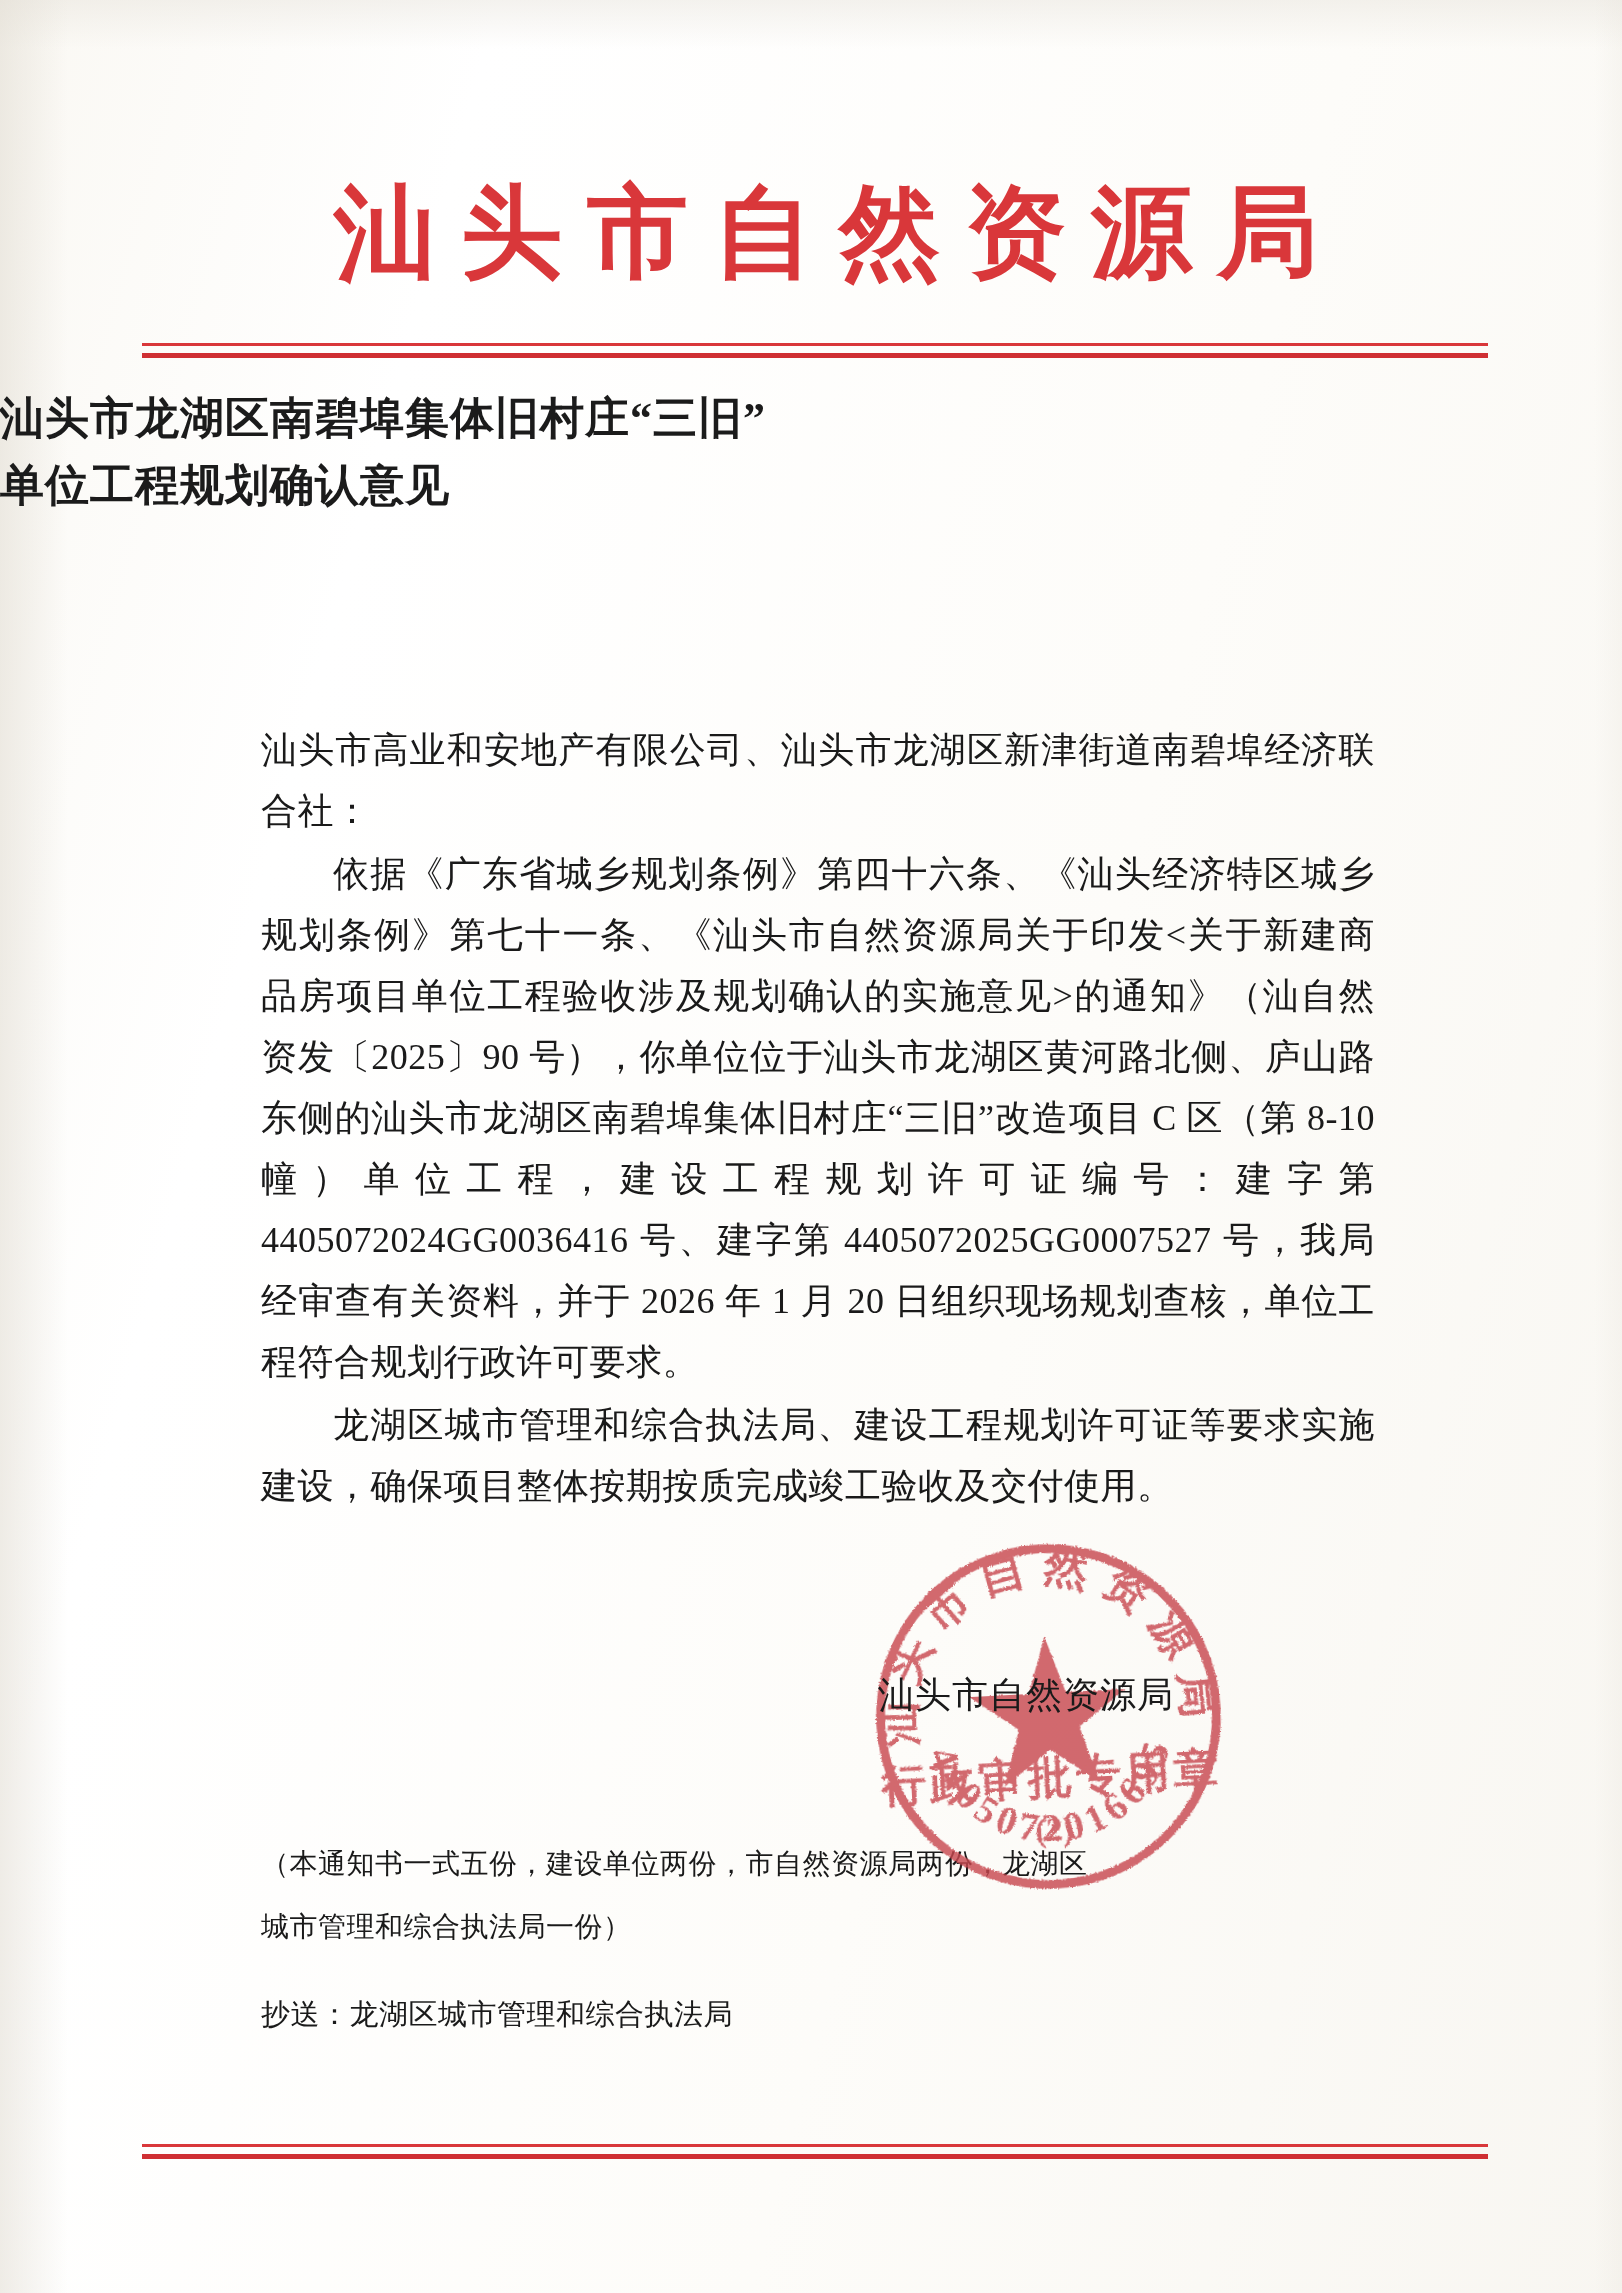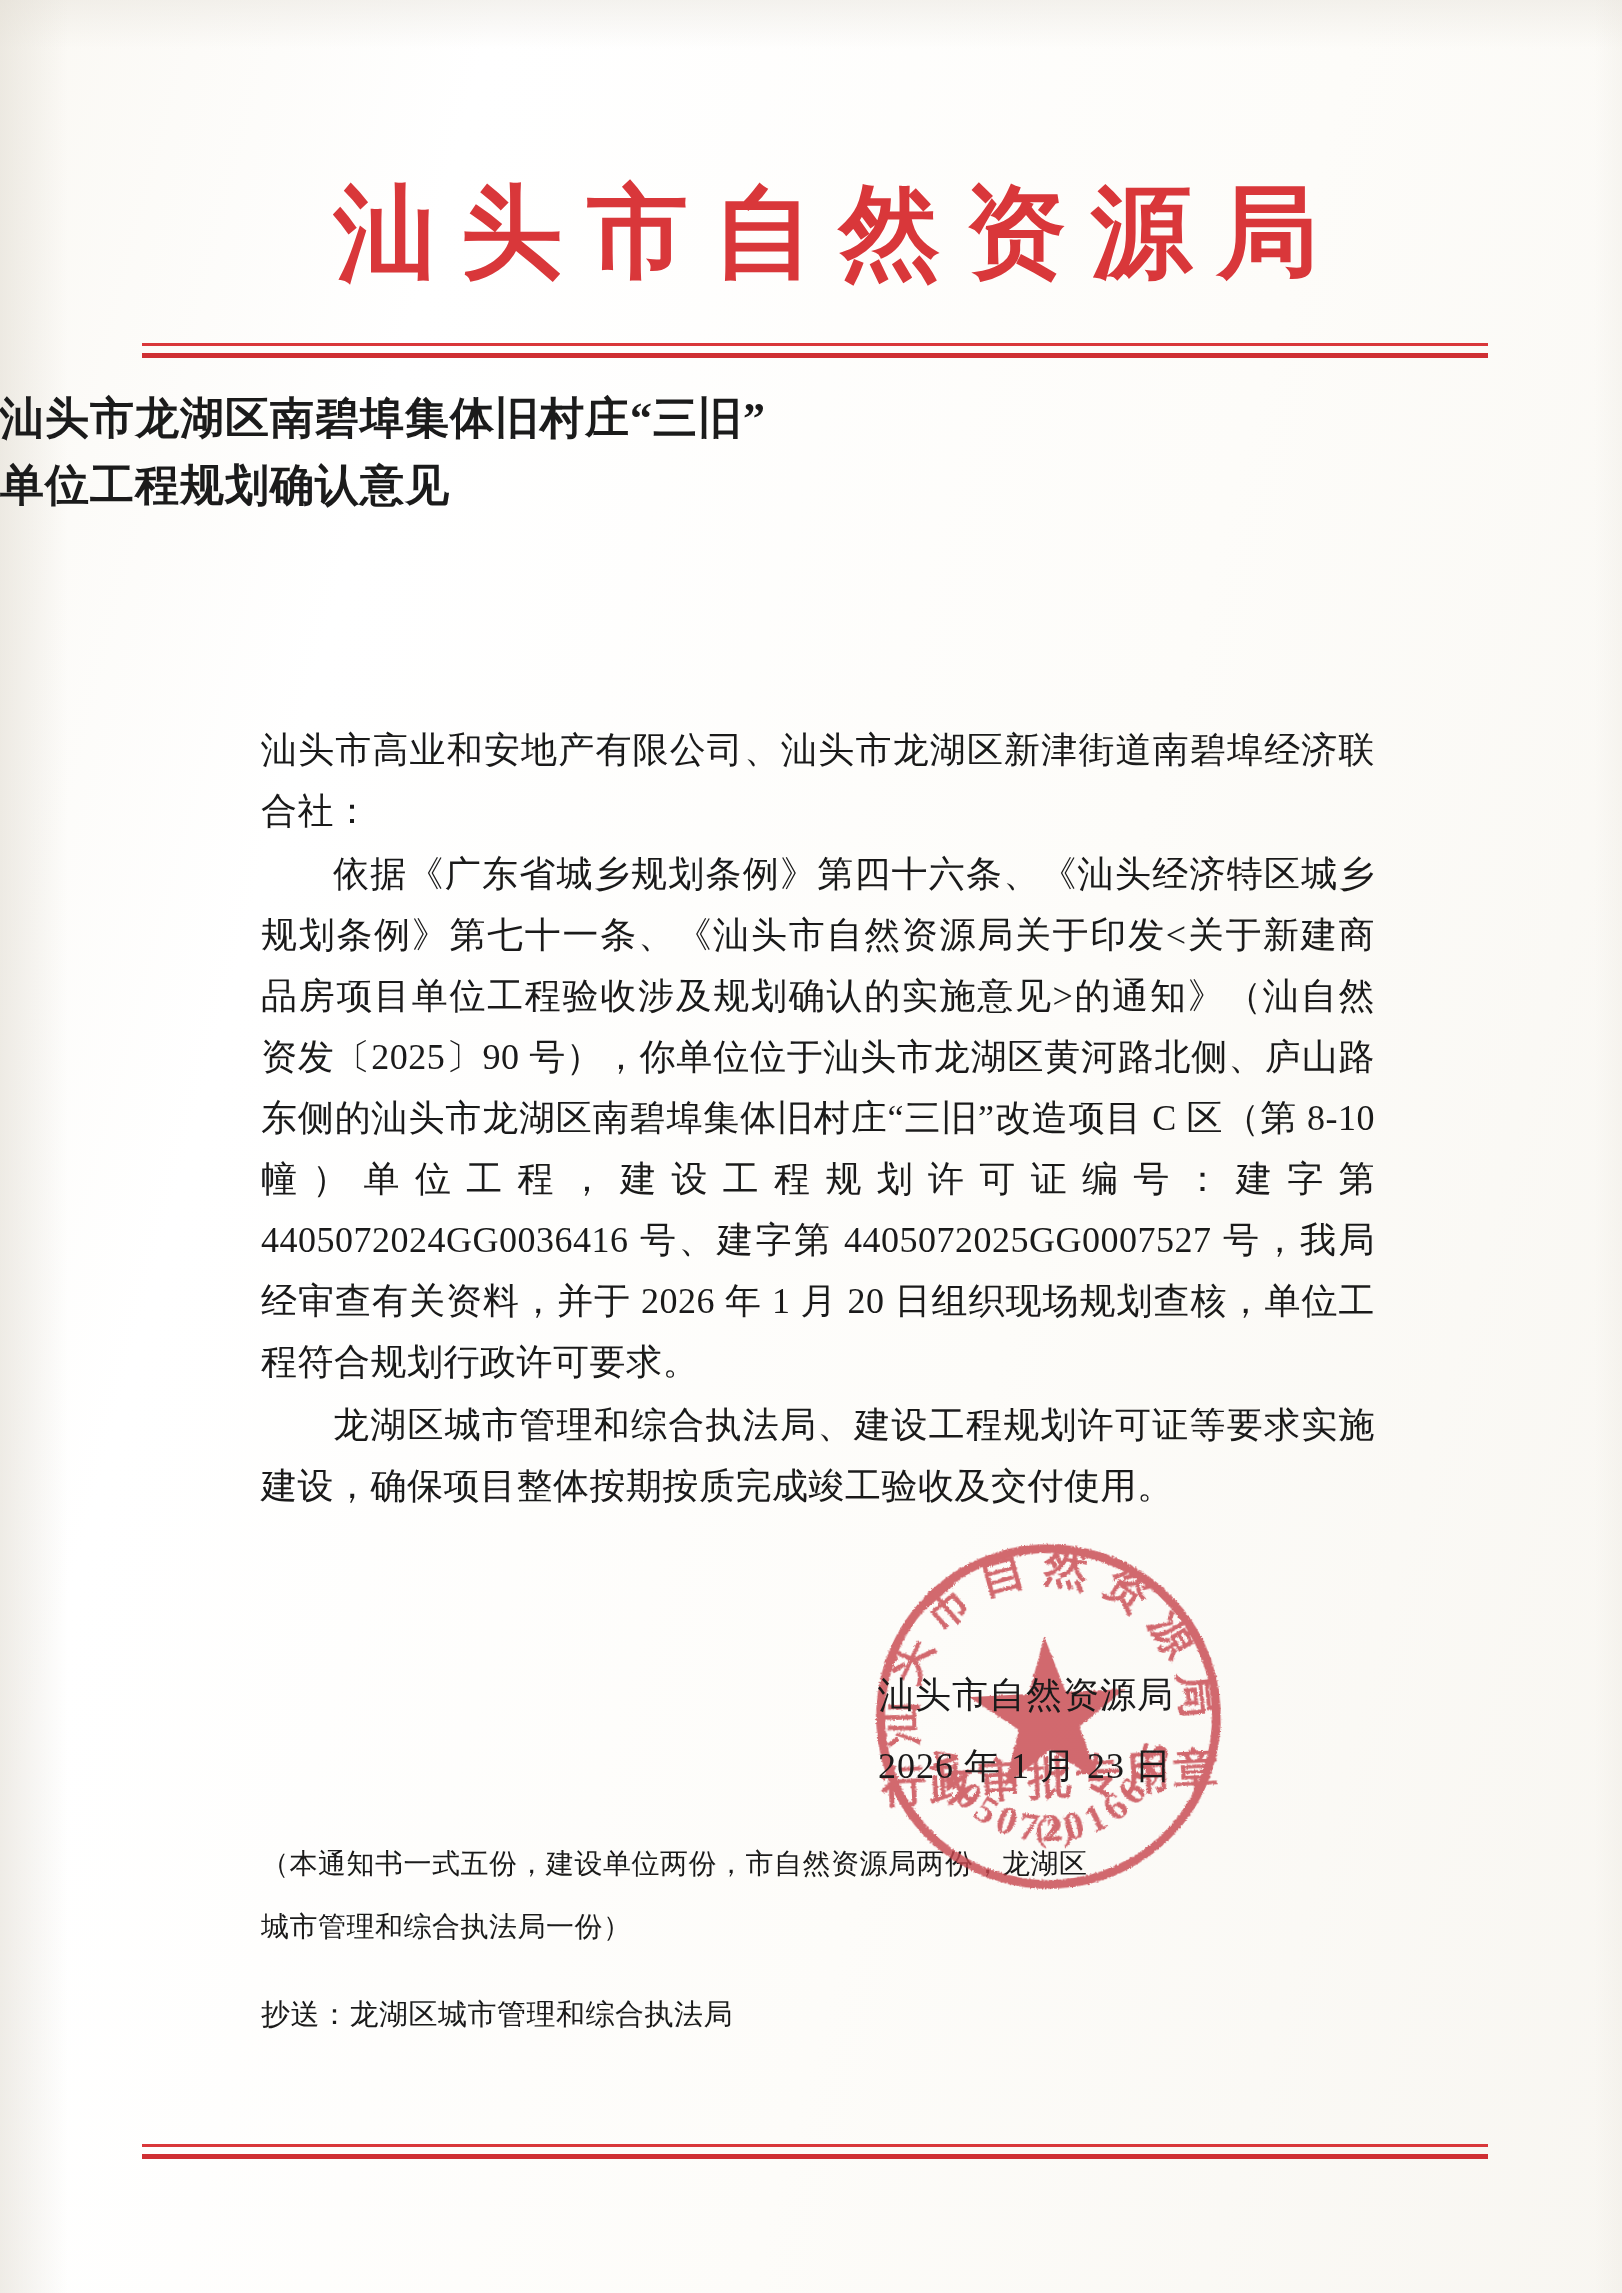--- a/index.html
+++ b/index.html
@@ -229,21 +229,20 @@
         </text>
         <polygon fill="#c8474f" points="190,108 209,166 270,166 221,202 239,260 190,224 141,260 159,202 110,166 171,166"></polygon>
         <text x="190" y="268" text-anchor="middle" font-family="&quot;Liberation Serif&quot;, serif" font-size="46" font-weight="bold" fill="#c8474f" letter-spacing="4">行政审批专用章</text>
         <text x="190" y="318" text-anchor="middle" font-family="&quot;Liberation Serif&quot;, serif" font-size="34" font-weight="bold" fill="#c8474f">(2)</text>
       </g>
     </svg>
   </div>
 
   <div id="signature-block">
     <div>汕头市自然资源局</div>
-    <div>2026 年 1 月 23 日</div>
   </div>
 
   <div id="footer-note">
     <p class="para">（本通知书一式五份，建设单位两份，市自然资源局两份，龙湖区</p>
     <p class="para">城市管理和综合执法局一份）</p>
   </div>
 
   <div id="cc-line">
     <span>抄送：</span><span>龙湖区城市管理和综合执法局</span>
   </div>

